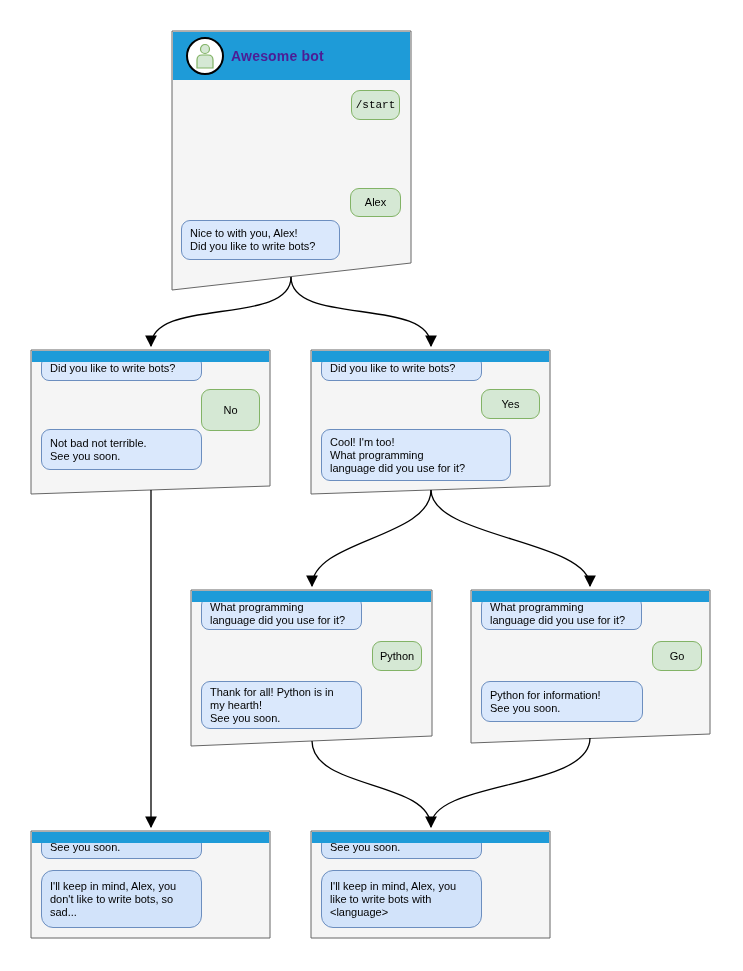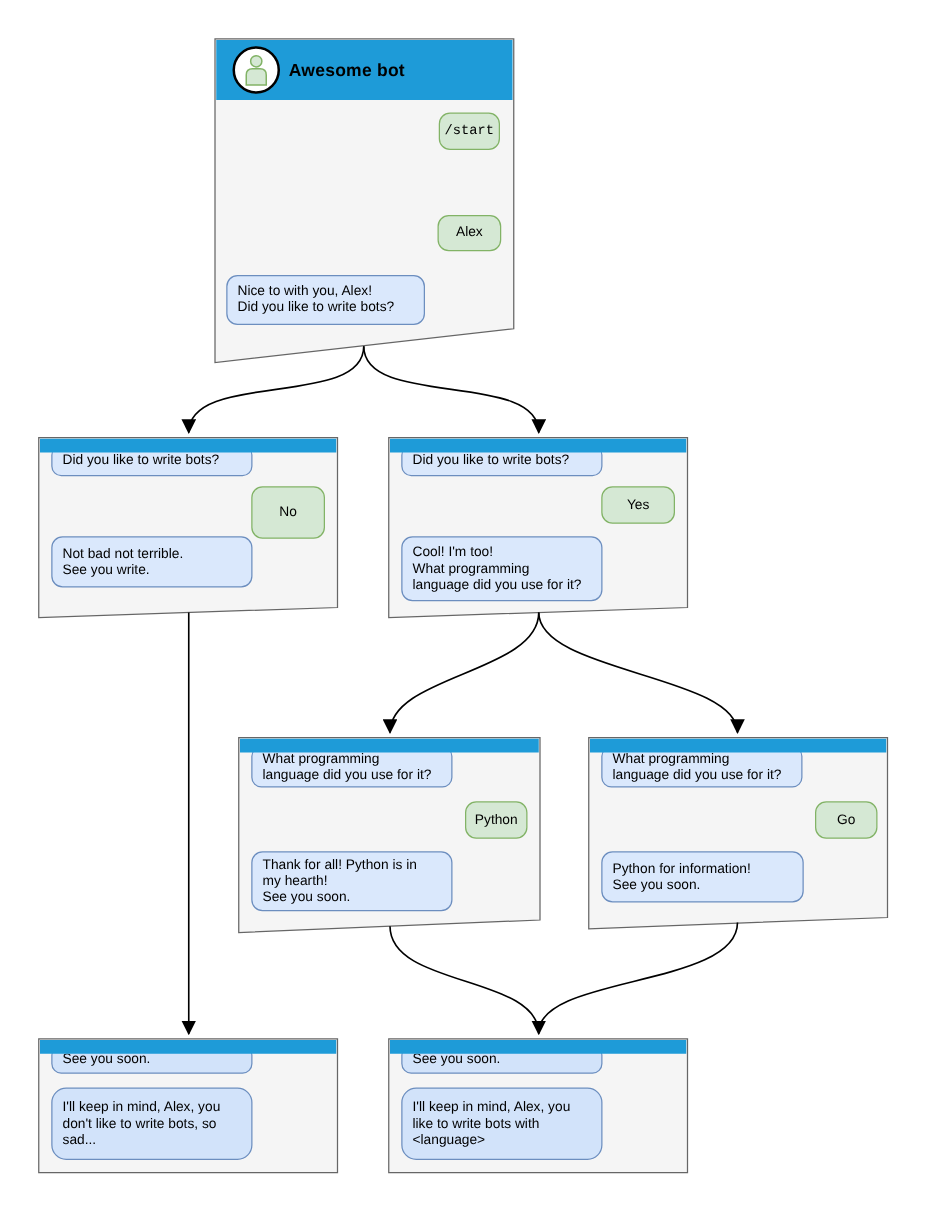--- a/index.html
+++ b/index.html
@@ -8,21 +8,21 @@
     font-family:"Liberation Sans", sans-serif; overflow:hidden; background:#ffffff;
   }
   #shapes { position:absolute; left:0; top:0; z-index:0; }
   .win-body { fill:#f5f5f5; stroke:#666666; stroke-width:1; }
   .edge { fill:none; stroke:#000000; stroke-width:1.3; }
   .win-header {
     position:absolute; z-index:3; background:#1e9bd8;
     display:flex; align-items:center;
   }
   .win-title {
-    color:#000000; font-weight:bold; font-size:14px;
+    color:#4c1d95; font-weight:bold; font-size:14px;
     margin-left:14px; letter-spacing:.2px;
   }
   .avatar {
     position:absolute; z-index:4; left:186px; top:37px; width:34px; height:34px;
     background:#ffffff; border:2px solid #000000; border-radius:50%;
     display:flex; align-items:center; justify-content:center;
   }
   .bubble {
     position:absolute; z-index:1; box-sizing:border-box;
     font-size:11px; line-height:13px; color:#000000;
@@ -65,34 +65,34 @@
   <div class="win-header" style="left:173px; top:32px; width:237px; height:48px;">
     <span class="win-title" style="margin-left:58px;">Awesome bot</span>
   </div>
   <div class="avatar">
     <svg width="22" height="26" viewBox="0 0 22 26">
       <circle cx="11" cy="6" r="4.5" fill="#d5e8d4" stroke="#82b366" stroke-width="1.2"></circle>
       <path d="M3,25 L3,17 Q3,12 8,12 L14,12 Q19,12 19,17 L19,25 Z" fill="#d5e8d4" stroke="#82b366" stroke-width="1.2"></path>
     </svg>
   </div>
   <div class="bubble user" style="left:351px; top:90px;  width:49px;  height:30px;font-family:Liberation Mono, monospace;"><span>/start</span></div>
-  <div class="bubble user" style="left:350px; top:172px; width:51px;  height:29px;"><span>Alex</span></div>
+  <div class="bubble user" style="left:350px; top:188px; width:51px;  height:29px;"><span>Alex</span></div>
   <div class="bubble bot" style="left:181px; top:220px; width:159px; height:40px;"><span>Nice to with you, Alex!
 Did you like to write bots?</span></div>
 
   <div class="win-header" style="left:32px; top:351px; width:237px; height:11px;"></div>
   <div class="bubble bot" style="left:41px;  top:356px; width:161px; height:25px; border-radius:8px;"><span>Did you like to write bots?</span></div>
   <div class="bubble user" style="left:201px; top:389px; width:59px;  height:42px;"><span>No</span></div>
   <div class="bubble bot" style="left:41px;  top:429px; width:161px; height:41px;"><span>Not bad not terrible.
-See you write.</span></div>
+See you soon.</span></div>
 
   <div class="win-header" style="left:312px; top:351px; width:237px; height:11px;"></div>
   <div class="bubble bot" style="left:321px; top:356px; width:161px; height:25px; border-radius:8px;"><span>Did you like to write bots?</span></div>
   <div class="bubble user" style="left:481px; top:389px; width:59px;  height:30px;"><span>Yes</span></div>
-  <div class="bubble bot" style="left:321px; top:429px; width:161px; height:52px;"><span>Cool! I'm too!
+  <div class="bubble bot" style="left:321px; top:429px; width:190px; height:52px;"><span>Cool! I'm too!
 What programming
 language did you use for it?</span></div>
 
   <div class="win-header" style="left:192px; top:591px; width:239px; height:11px;"></div>
   <div class="bubble bot" style="left:201px; top:597px; width:161px; height:33px; border-radius:8px;"><span>What programming
 language did you use for it?</span></div>
   <div class="bubble user" style="left:372px; top:641px; width:50px;  height:30px;"><span>Python</span></div>
   <div class="bubble bot" style="left:201px; top:681px; width:161px; height:48px;"><span>Thank for all! Python is in
 my hearth!
 See you soon.</span></div>

